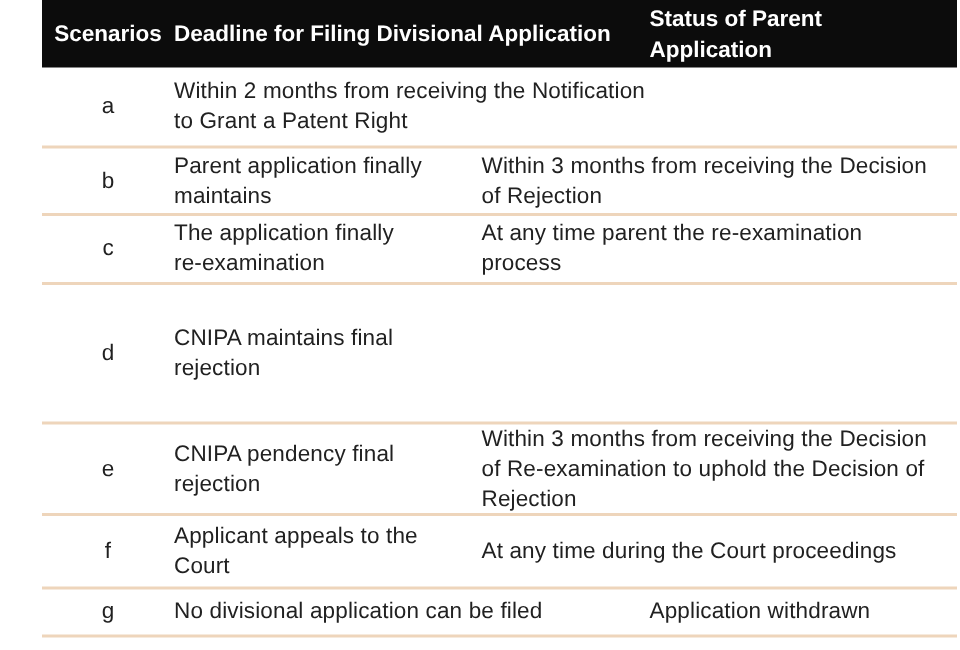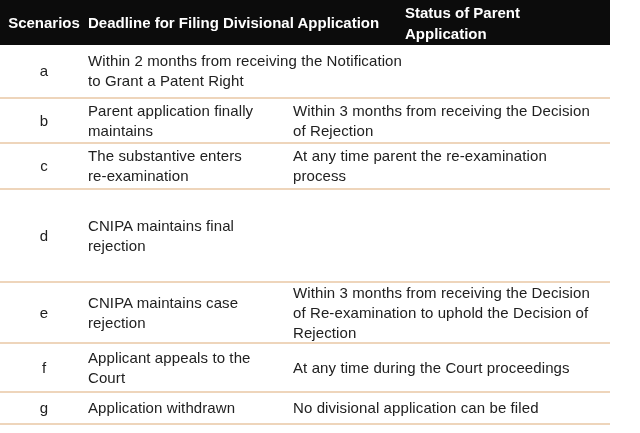--- a/index.html
+++ b/index.html
@@ -6,20 +6,21 @@
   html, body {
     width: 640px; height: 433px;
     background: #ffffff;
     font-family: "Liberation Sans", "DejaVu Sans", sans-serif;
     overflow: hidden;
   }
   .table {
     width: 610px;
     display: flex;
     flex-direction: column;
+    margin-left: 28px;
   }
   .row {
     display: flex;
     align-items: center;
     border-bottom: 2px solid #eed5bb;
   }
   .header-row {
     background: #0c0c0c;
     color: #ffffff;
     font-weight: bold;
@@ -80,46 +81,46 @@
   <div class="row body-row row-b">
     <div class="cell c1">b</div>
     <div class="cell c2">Parent application finally
 maintains</div>
     <div class="cell c3">Within 3 months from receiving the Decision
 of Rejection</div>
   </div>
 
   <div class="row body-row row-c">
     <div class="cell c1">c</div>
-    <div class="cell c2">The substantive enters
+    <div class="cell c2">The application finally
 re-examination</div>
     <div class="cell c3">At any time parent the re-examination process</div>
   </div>
 
   <div class="row body-row row-d">
     <div class="cell c1">d</div>
     <div class="cell c2">CNIPA maintains final
 rejection</div>
   </div>
 
   <div class="row body-row row-e">
     <div class="cell c1">e</div>
-    <div class="cell c2">CNIPA maintains case
+    <div class="cell c2">CNIPA pendency final
 rejection</div>
     <div class="cell c3">Within 3 months from receiving the Decision
 of Re-examination to uphold the Decision of
 Rejection</div>
   </div>
 
   <div class="row body-row row-f">
     <div class="cell c1">f</div>
     <div class="cell c2">Applicant appeals to the
 Court</div>
     <div class="cell c3">At any time during the Court proceedings</div>
   </div>
 
   <div class="row body-row row-g">
     <div class="cell c1">g</div>
+    <div class="cell c3">No divisional application can be filed</div>
     <div class="cell c2">Application withdrawn</div>
-    <div class="cell c3">No divisional application can be filed</div>
   </div>
 
 </div>
 
 </body></html>

